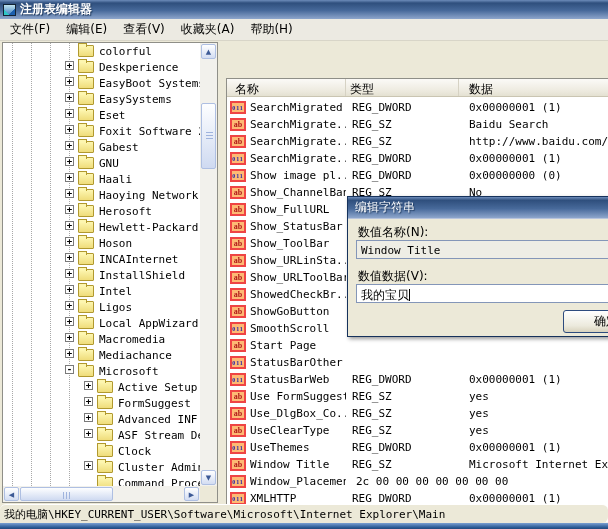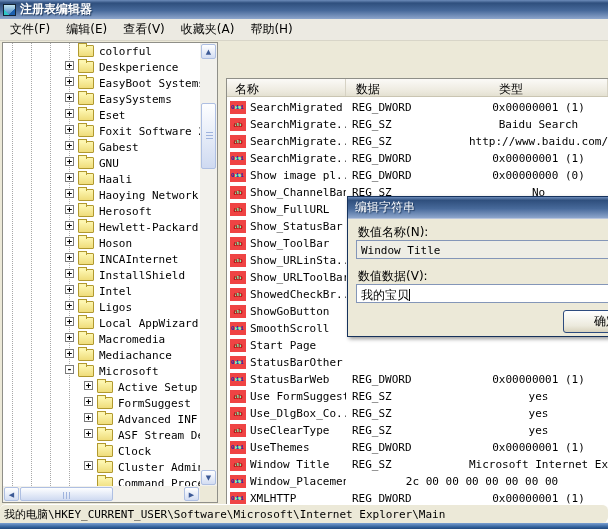--- a/index.html
+++ b/index.html
@@ -53,29 +53,29 @@
 
   
   .list-header{ position:absolute; left:0; top:0; right:0; height:18px; display:flex;
     background:linear-gradient(#fbfaf7,#edeadf 70%,#e4e1d2); border-bottom:1px solid #cac5b2; }
   .hcell{ font-size:12px; color:#000; padding:2px 0 0 8px; border-right:1px solid #d6d2c4; }
   .hcell.col0{ width:119px; }
   .hcell.col1{ width:113px; padding-left:4px; }
   .hcell.col2{ flex:1; padding-left:10px; border-right:none; }
   .list-rows{ position:absolute; left:0; top:20px; right:0; bottom:16px; overflow:hidden; }
   .list-row{ height:17px; display:flex; align-items:center; white-space:pre; }
-  .value-icon{ width:16px; height:13px; flex:none; margin:0 4px 0 3px; background:#86efac;
-    border:5px solid #ef4444; display:flex; align-items:center; justify-content:center;
-    font-family:Liberation Mono, monospace; font-weight:bold; }
+  .value-icon{ width:16px; height:13px; flex:none; margin:0 4px 0 3px; background:#fdba74;
+    border:2px solid #ef4444; display:flex; align-items:center; justify-content:center;
+    font-family:Liberation Serif, serif; font-weight:bold; }
   .icon-sz{ color:#b01818; font-size:8px; }
   .icon-dword{ color:#2222aa; font-size:6px; letter-spacing:1px; }
   .cell{ font:11px "DejaVu Sans Mono",monospace; color:#000; overflow:hidden; }
   .cell-name{ width:96px; }
   .cell-type{ width:113px; padding-left:6px; }
-  .cell-data{ flex:1; padding-left:10px;text-align:center; }
+  .cell-data{ flex:1; padding-left:10px; }
 
   
   .sb-btn{ position:absolute; background:linear-gradient(#fff,#d3ddf2); border:1px solid #aebfe2;
     border-radius:2px; color:#3d5a96; font-size:7px; line-height:14px; text-align:center; }
   .sb-thumb{ position:absolute; background:linear-gradient(#fdfeff,#cfdaf1); border:1px solid #aebfe2; border-radius:2px; }
   .grip-h::after{ content:""; position:absolute; left:50%; top:4px; width:9px; height:7px; margin-left:-4px;
     background:repeating-linear-gradient(to right,#9fb3dd 0 1px,transparent 1px 3px); }
   .grip-v::after{ content:""; position:absolute; top:50%; left:4px; height:9px; width:7px; margin-top:-4px;
     background:repeating-linear-gradient(to bottom,#9fb3dd 0 1px,transparent 1px 3px); }
   .tree-vscroll{ position:absolute; right:0; top:0; width:17px; height:443px; background:#f2f1ec; }
@@ -282,22 +282,22 @@
       <div class="sb-btn" style="right:1px;top:1px;width:15px;height:14px;">▶</div>
     </div>
     <div class="sb-corner"></div>
   </div>
 
   <div class="splitter"></div>
 
   <div class="list-panel">
     <div class="list-header">
         <div class="hcell col0">名称</div>
+        <div class="hcell col1">类型</div>
         <div class="hcell col2">数据</div>
-        <div class="hcell col1">类型</div>
       </div>
     <div class="list-rows">
         <div class="list-row">
     <span class="value-icon icon-dword">011</span>
     <span class="cell cell-name">SearchMigrated</span>
     <span class="cell cell-type">REG_DWORD</span>
     <span class="cell cell-data">0x00000001 (1)</span>
   </div>
         <div class="list-row">
     <span class="value-icon icon-sz">ab</span>

